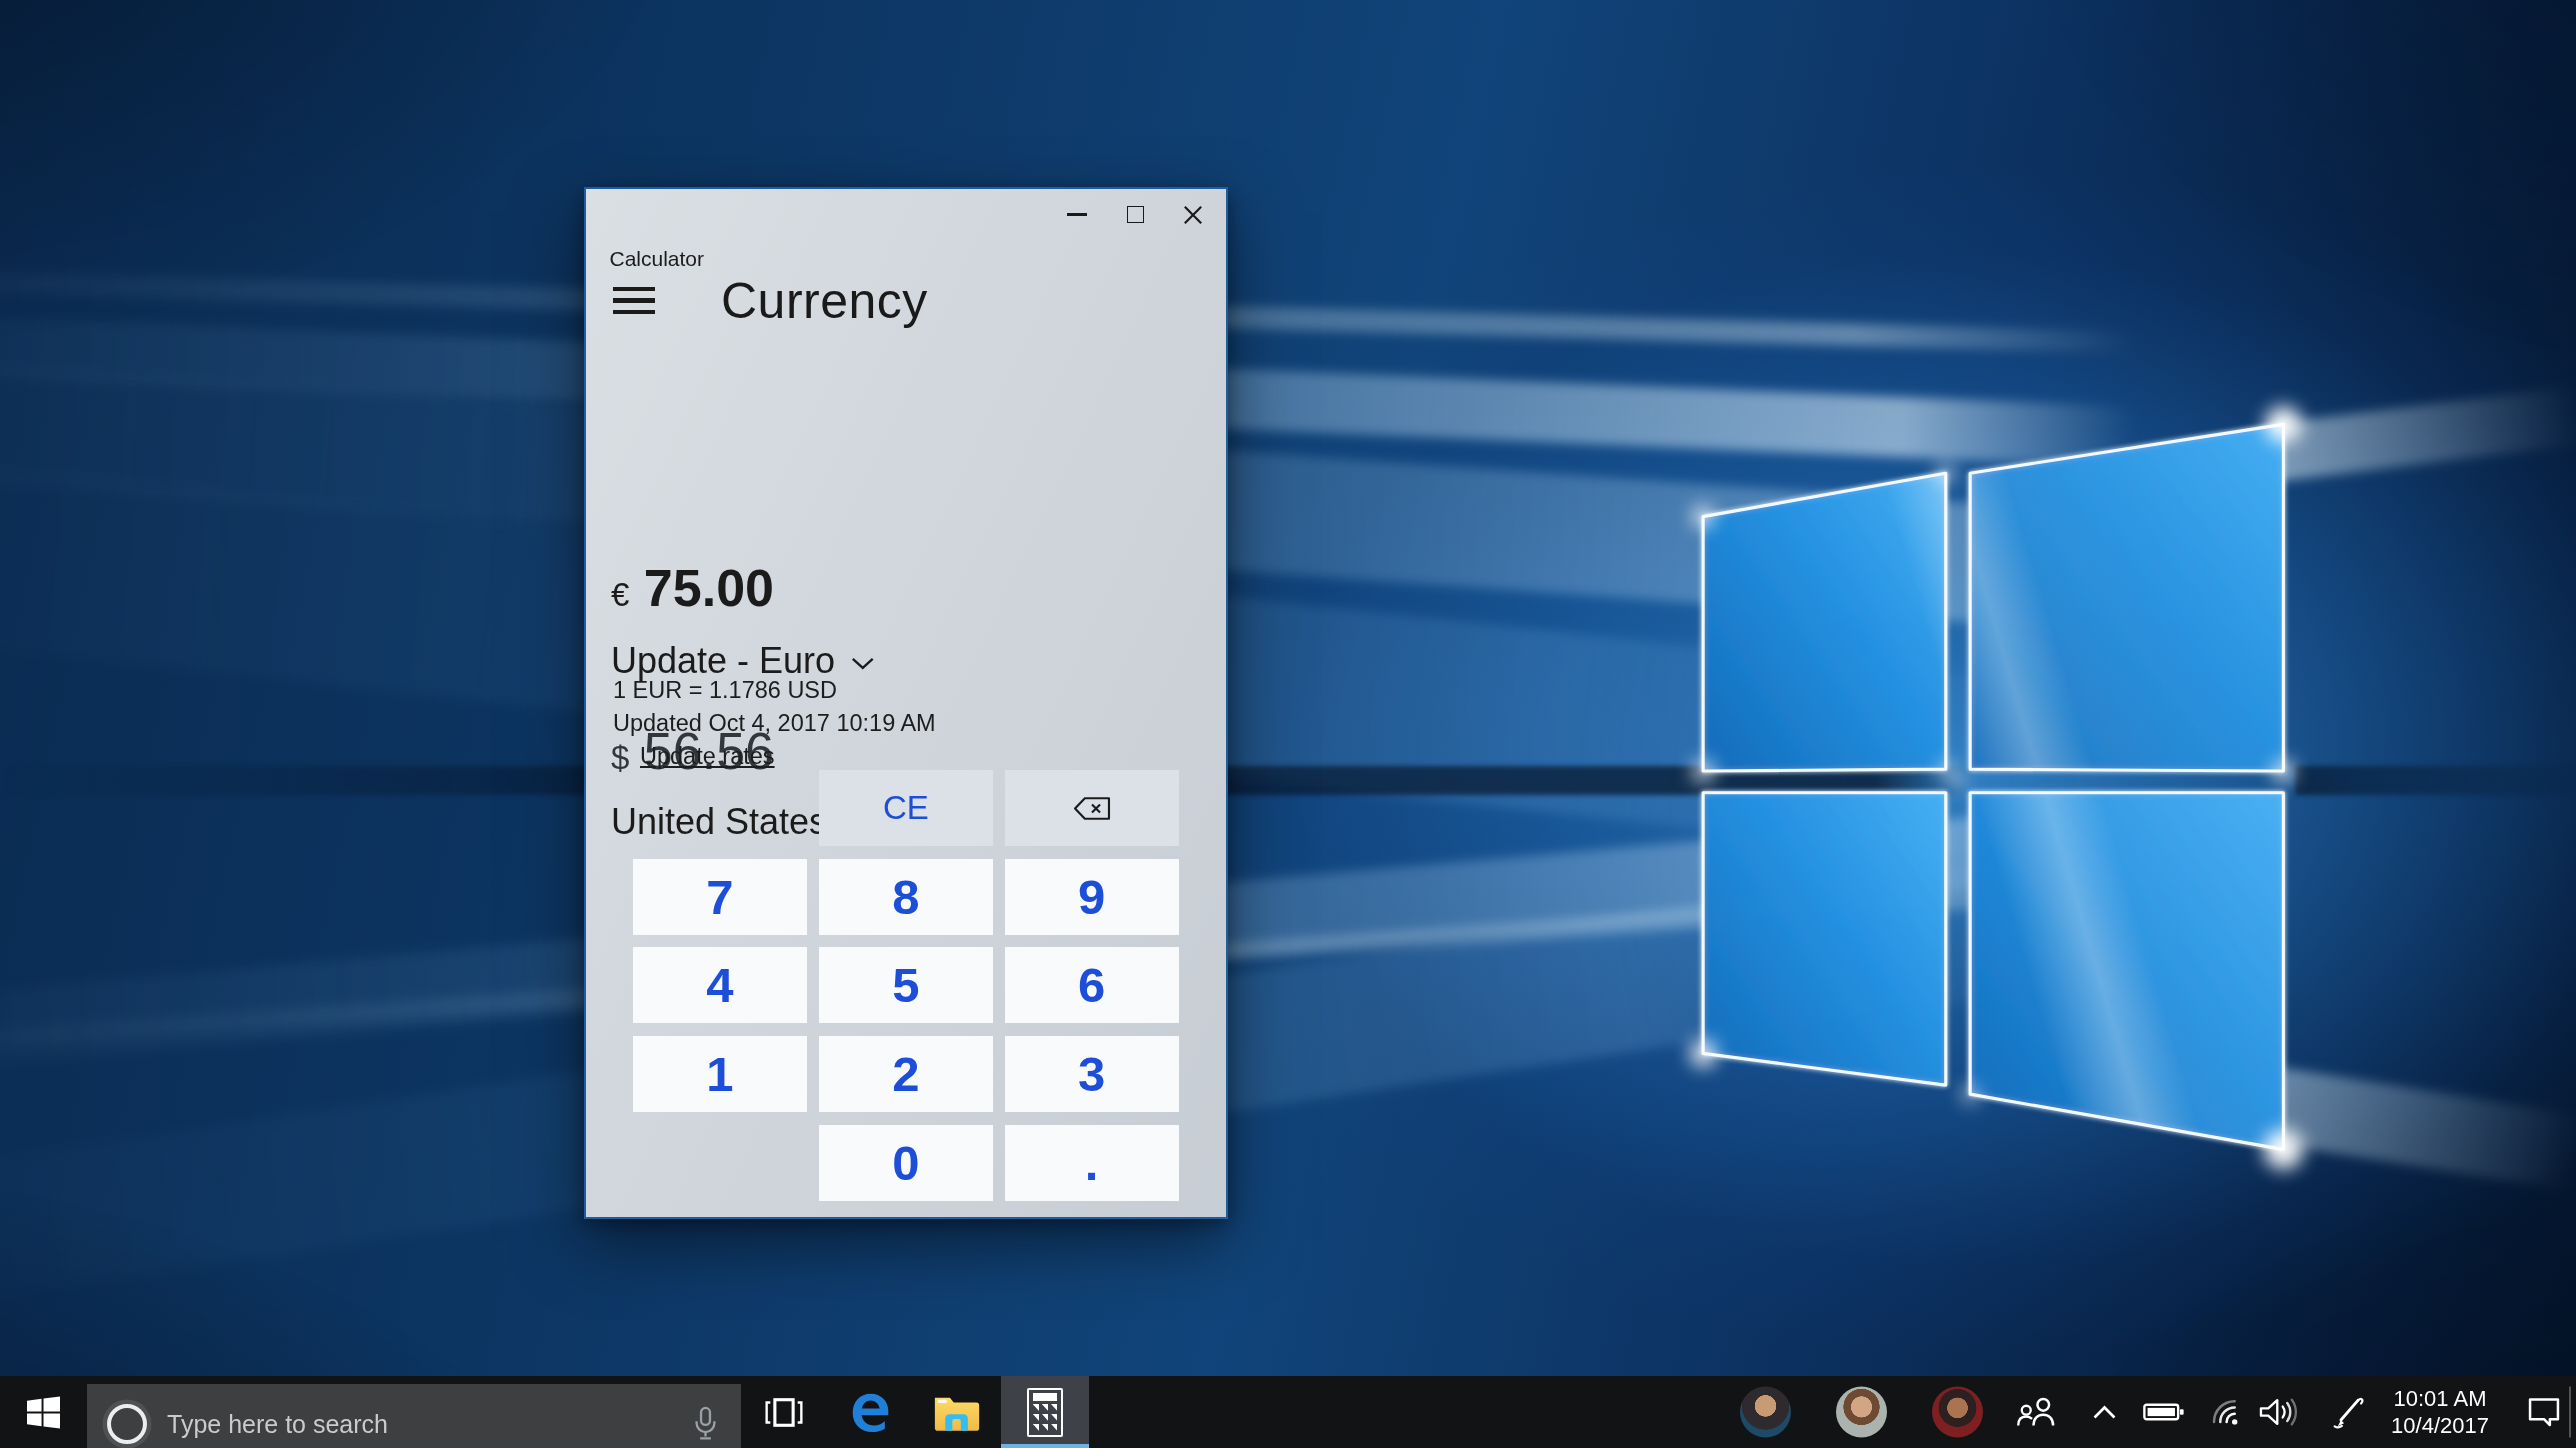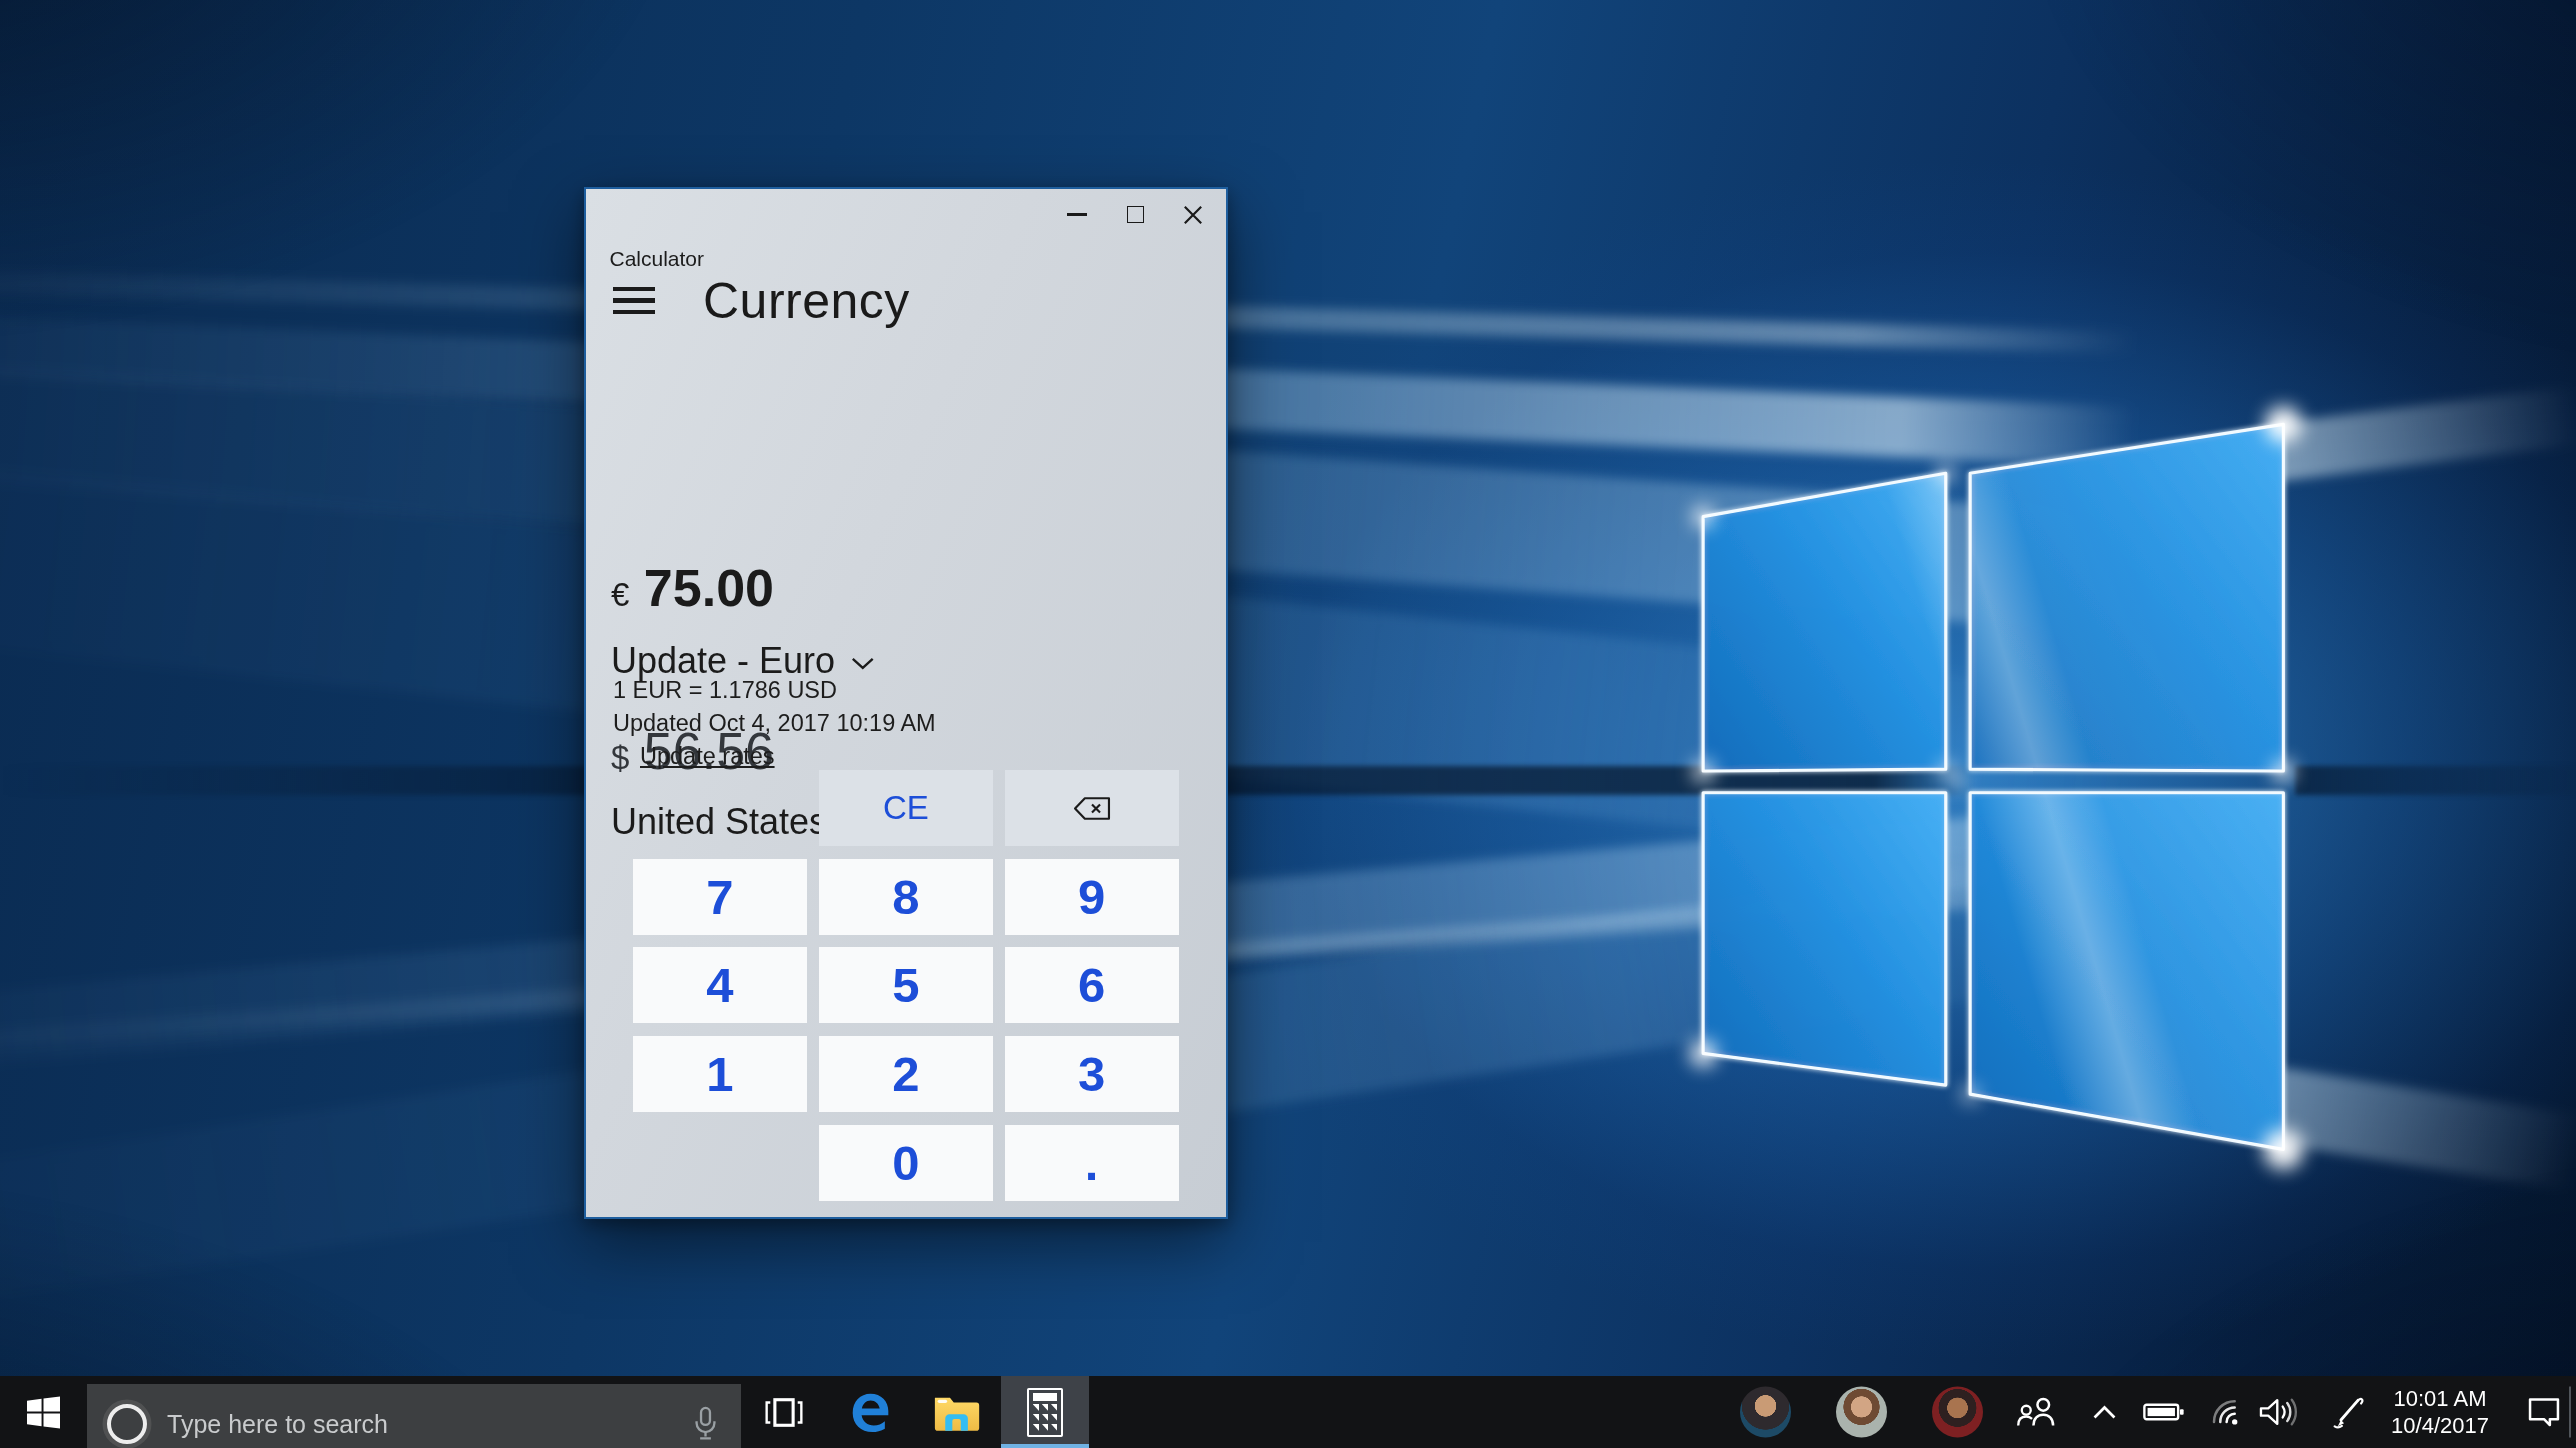--- a/index.html
+++ b/index.html
@@ -52,21 +52,21 @@
     z-index:20; color:#1b1b1b; }
   .titlebar { position:absolute; left:0; top:0; right:0; height:51px; display:flex; align-items:center;margin-top:44px; }
   .titlebar .title { margin-left:23.5px; font-size:21px; color:#1c1c1c; }
   .controls { position:absolute; right:3.6px; top:0; height:51px; display:flex; }
   .ctl { width:58px; height:51px; display:flex; align-items:center; justify-content:center; background:transparent; border:none; cursor:pointer; }
   .ctl .minbar { width:20px; height:2.3px; background:#1a1a1a; }
   .ctl .maxbox { width:16.3px; height:16.3px; border:1.8px solid #1a1a1a; }
   .navrow { position:absolute; left:0; top:80px; height:63px; display:flex; align-items:center; }
   .hamburger { margin-left:27px; width:43px; height:36px; background:none; border:none; display:flex; flex-direction:column; justify-content:center; gap:7.2px; cursor:pointer; }
   .hamburger i { display:block; width:42px; height:4.5px; background:#1b1b1b; }
-  .viewtitle { margin-left:47px; font-size:50px; font-weight:400; color:#1a1a1a; letter-spacing:0.5px; }
+  .viewtitle { margin-left:65px; font-size:50px; font-weight:400; color:#1a1a1a; letter-spacing:0.5px; }
 
   .valrow { position:absolute; left:25px; display:flex; align-items:baseline; }
   .valrow .sym { font-size:33px; margin-right:14.5px; }
   .valrow .val { font-size:52px; }
   .from-val { top:369px; }  .from-val .val { font-weight:700; }
   .to-val { top:532px; color:#33373c; } .to-val .sym { font-weight:300; } .to-val .val { font-weight:300; }
   .currow { position:absolute; left:25px; display:flex; align-items:center; background:none; border:none; cursor:pointer; color:#1b1b1b; }
   .currow .lbl { font-size:36px; font-weight:500; }
   .currow svg { margin-left:16.3px; margin-top:5.4px; }
   .from-cur { top:451px; } .to-cur { top:612px; }

